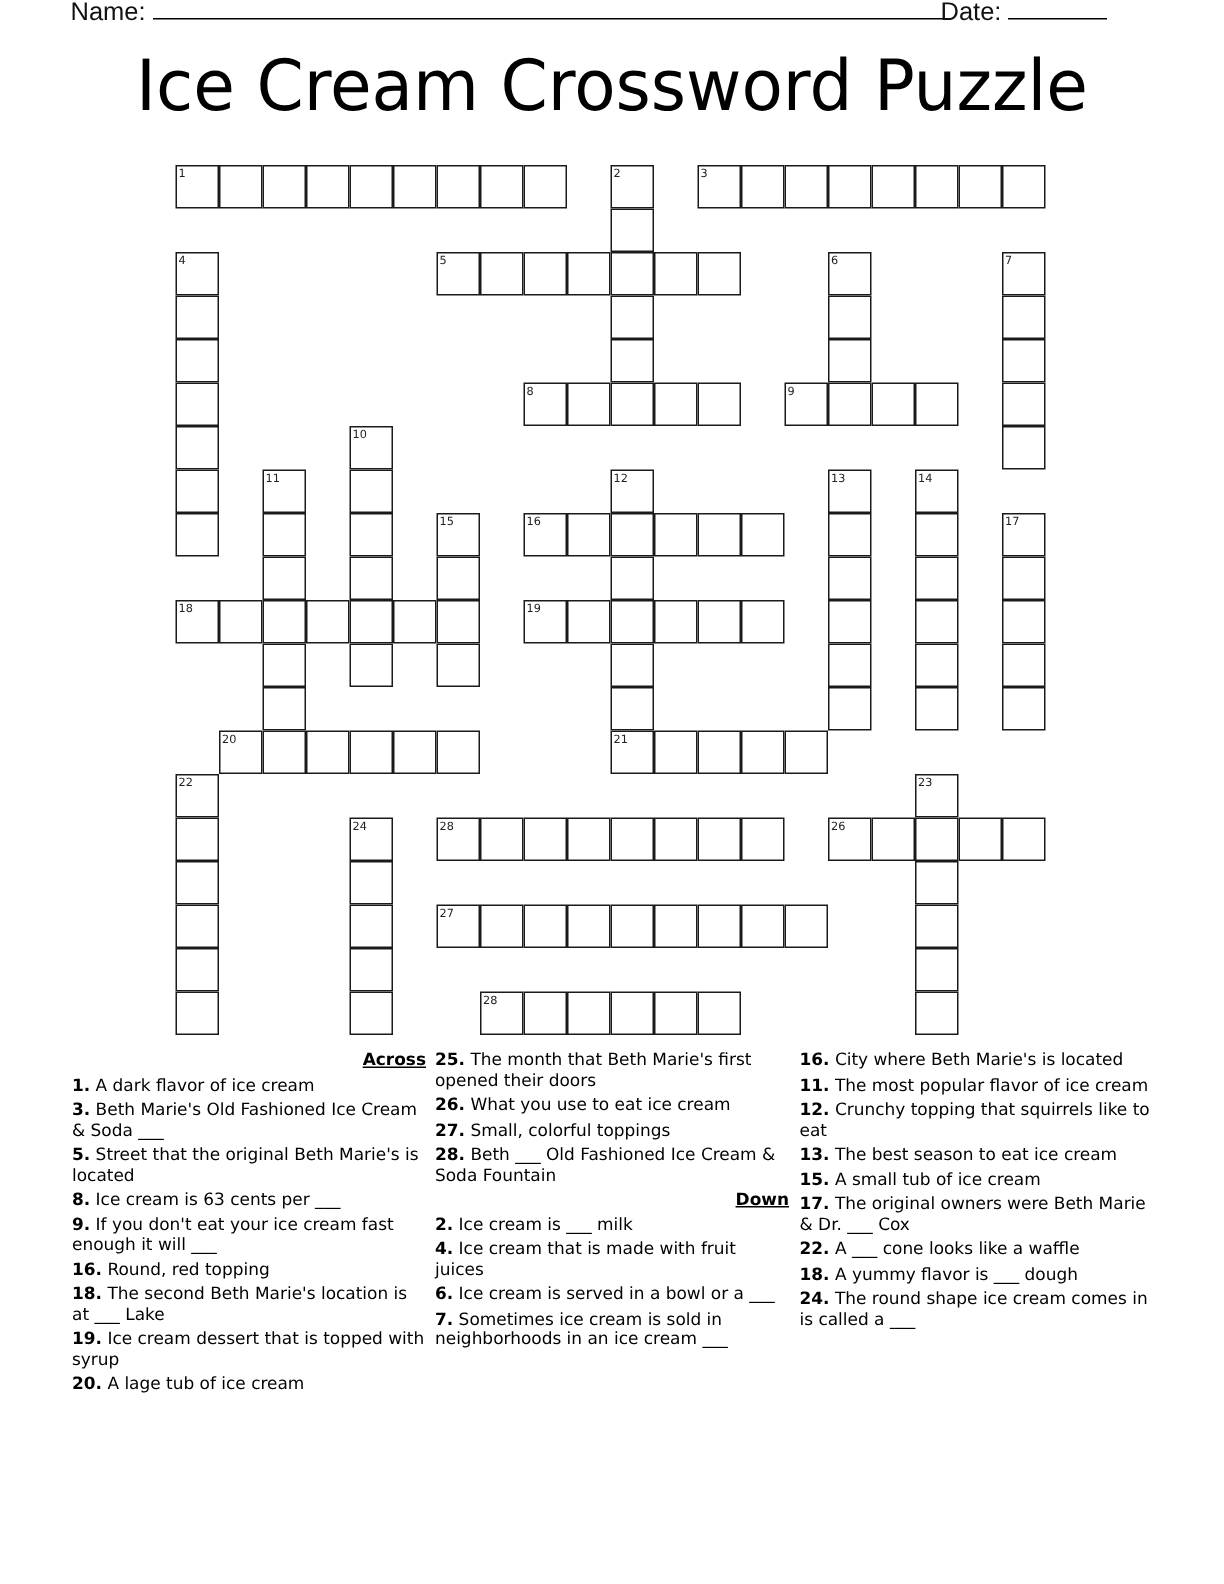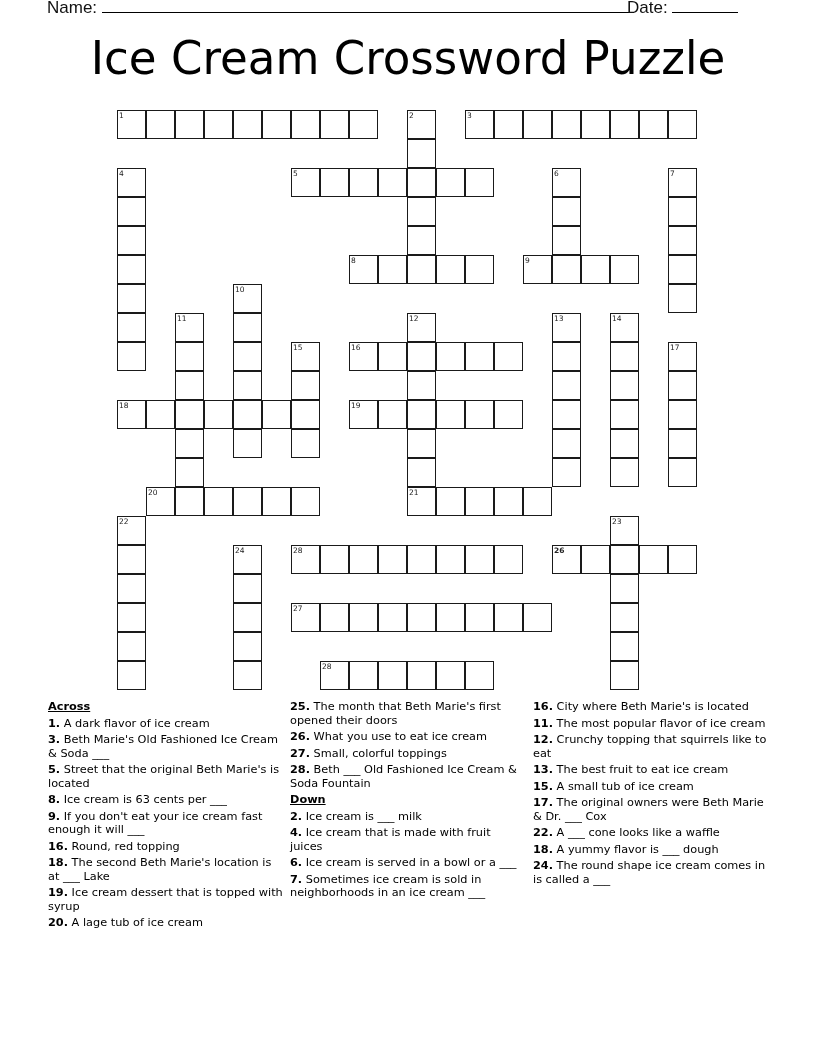--- a/index.html
+++ b/index.html
@@ -10,21 +10,21 @@
   .blank { display:inline-block; border-bottom:1px solid #000; height:15px; vertical-align:baseline; }
   .title { position:absolute; left:0; width:816px; top:30px; text-align:center;
            font-family:"DejaVu Sans", sans-serif; font-size:47px; letter-spacing:0px; color:#000; transform:scaleX(0.96); }
   #grid { position:absolute; left:0; top:0; }
   .cell { position:absolute; width:29px; height:29px; box-sizing:border-box; border:1.5px solid #1a1a1a; background:#fff; }
   .cell .num { position:absolute; left:1px; top:0px; font-family:"DejaVu Sans", sans-serif; font-size:7.5px; line-height:9px; color:#222; }
   .cluecol { position:absolute; top:700px; font-family:"DejaVu Sans", sans-serif; font-size:11.3px; line-height:13.5px; }
   .col1 { left:48px; width:236px; }
   .col2 { left:290px; width:236px; }
   .col3 { left:533px; width:236px; }
-  .sect { font-weight:bold; text-decoration:underline; margin-bottom:3px; }
+  .sect { font-weight:bold; text-decoration:underline; margin-bottom:3px;text-align:right; }
   .clue { margin-bottom:3px; }
   .clue b { font-weight:bold; }
 </style>
 </head>
 <body>
 
 <div class="hdr hdr-name"><span>Name:</span> <span class="blank" style="width:532px"></span></div>
 <div class="hdr hdr-date"><span>Date:</span> <span class="blank" style="width:66px"></span></div>
 
 <div class="title">Ice Cream Crossword Puzzle</div>
@@ -214,21 +214,21 @@
     <div class="cell" style="left: 291px; top: 545px;">
       <span class="num">28</span>
     </div>
     <div class="cell" style="left: 320px; top: 545px;"></div>
     <div class="cell" style="left: 349px; top: 545px;"></div>
     <div class="cell" style="left: 378px; top: 545px;"></div>
     <div class="cell" style="left: 407px; top: 545px;"></div>
     <div class="cell" style="left: 436px; top: 545px;"></div>
     <div class="cell" style="left: 465px; top: 545px;"></div>
     <div class="cell" style="left: 494px; top: 545px;"></div>
-    <div class="cell" style="left: 552px; top: 545px; font-weight: bold;">
+    <div class="cell" style="left: 552px; top: 545px;">
       <span class="num">26</span>
     </div>
     <div class="cell" style="left: 581px; top: 545px;"></div>
     <div class="cell" style="left: 639px; top: 545px;"></div>
     <div class="cell" style="left: 668px; top: 545px;"></div>
     <div class="cell" style="left: 291px; top: 603px;">
       <span class="num">27</span>
     </div>
     <div class="cell" style="left: 320px; top: 603px;"></div>
     <div class="cell" style="left: 349px; top: 603px;"></div>
@@ -275,20 +275,20 @@
       <div class="clue"><b>4.</b><span> Ice cream that is made with fruit juices</span></div>
       <div class="clue"><b>6.</b><span> Ice cream is served in a bowl or a ___</span></div>
       <div class="clue"><b>7.</b><span> Sometimes ice cream is sold in neighborhoods in an ice cream ___</span></div>
     </div>
 </div>
 <div class="cluecol col3">
   <div>
       <div class="clue"><b>16.</b><span> City where Beth Marie's is located</span></div>
       <div class="clue"><b>11.</b><span> The most popular flavor of ice cream</span></div>
       <div class="clue"><b>12.</b><span> Crunchy topping that squirrels like to eat</span></div>
-      <div class="clue"><b>13.</b><span> The best fruit to eat ice cream</span></div>
+      <div class="clue"><b>13.</b><span> The best season to eat ice cream</span></div>
       <div class="clue"><b>15.</b><span> A small tub of ice cream</span></div>
       <div class="clue"><b>17.</b><span> The original owners were Beth Marie &amp; Dr. ___ Cox</span></div>
       <div class="clue"><b>22.</b><span> A ___ cone looks like a waffle</span></div>
       <div class="clue"><b>18.</b><span> A yummy flavor is ___ dough</span></div>
       <div class="clue"><b>24.</b><span> The round shape ice cream comes in is called a ___</span></div>
     </div>
 </div>
 
 </body></html>

